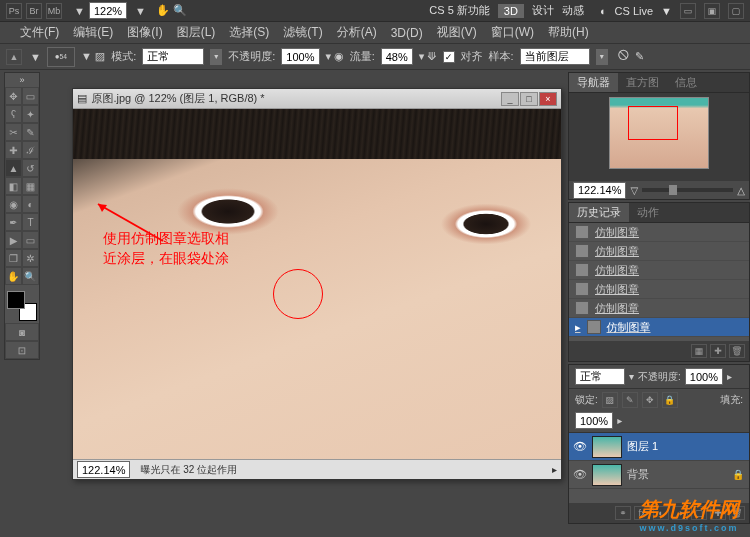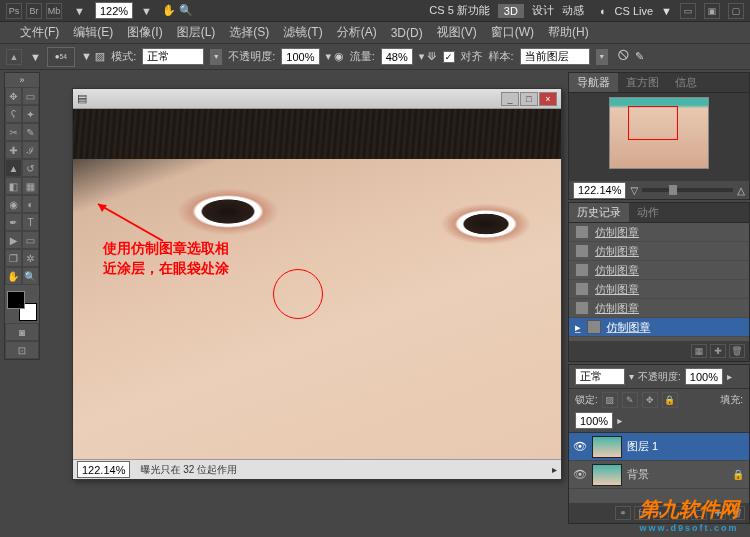--- a/index.html
+++ b/index.html
@@ -23,21 +23,21 @@
 .doc-window { position: absolute; left: 22px; top: 12px; width: 490px; height: 392px; background: #eee; border: 1px solid #333; box-shadow: 2px 2px 6px rgba(0,0,0,0.4); }
 .doc-title { background: linear-gradient(#e0e0e0, #c8c8c8); height: 20px; display: flex; align-items: center; padding: 0 4px; font-size: 11px; color: #333; border-bottom: 1px solid #999; }
 .doc-btns { margin-left: auto; display: flex; gap: 1px; }
 .doc-btn { width: 18px; height: 14px; background: #c0c0c0; border: 1px solid #888; font-size: 9px; display: flex; align-items: center; justify-content: center; cursor: pointer; }
 .doc-btn.close { background: #c04040; color: #fff; }
 .doc-canvas { background: #e8d0c0; height: 350px; position: relative; overflow: hidden; }
 .face-img { width: 100%; height: 100%; background: linear-gradient(160deg, #3a3530 0%, #4a4038 8%, #d9b8a0 20%, #e5c5ad 40%, #ebcfb8 60%, #e8c8b0 100%); position: relative; }
 .eye1 { position: absolute; left: 95px; top: 75px; width: 120px; height: 55px; background: radial-gradient(ellipse at center, #1a1210 0%, #2a1e18 30%, #fff 32%, #fff 38%, #d09880 42%, transparent 60%); border-radius: 60% 60% 50% 50%; }
 .eye2 { position: absolute; right: 20px; top: 90px; width: 110px; height: 50px; background: radial-gradient(ellipse at center, #1a1210 0%, #2a1e18 28%, #fff 30%, #fff 36%, #d09880 40%, transparent 58%); border-radius: 60% 60% 50% 50%; }
 .bangs { position: absolute; left: 0; top: 0; width: 100%; height: 50px; background: repeating-linear-gradient(95deg, #1a1512 0px, #2a221c 3px, #1a1512 6px); }
-.annotation { position: absolute; left: 30px; top: 130px; color: #ff0000; font-size: 14px; font-weight: bold; line-height: 1.4; text-shadow: 0 0 1px rgba(255,255,255,0.3); pointer-events: none; }
+.annotation { position: absolute; left: 30px; top: 120px; color: #ff0000; font-size: 14px; font-weight: normal; line-height: 1.4; text-shadow: 0 0 1px rgba(255,255,255,0.3); pointer-events: none; }
 .red-circle { position: absolute; left: 200px; top: 160px; width: 50px; height: 50px; border: 1.5px solid #ff0000; border-radius: 50%; pointer-events: none; }
 .red-arrow { position: absolute; left: 20px; top: 90px; width: 80px; height: 50px; pointer-events: none; }
 .doc-status { background: #e0e0e0; height: 20px; display: flex; align-items: center; padding: 0 4px; font-size: 10px; color: #333; border-top: 1px solid #999; gap: 10px; }
 .panels { position: absolute; right: 0; top: 72px; width: 182px; bottom: 0; background: #464646; }
 .panel { background: #535353; border: 1px solid #2a2a2a; margin-bottom: 2px; }
 .panel-tabs { background: #393939; height: 20px; display: flex; border-bottom: 1px solid #2a2a2a; }
 .panel-tab { padding: 2px 8px; font-size: 11px; color: #888; cursor: pointer; }
 .panel-tab.active { background: #535353; color: #ddd; }
 .nav-thumb { height: 88px; background: #3a3a3a; padding: 4px; position: relative; }
 .nav-img { width: 100px; height: 72px; margin: 0 auto; background: linear-gradient(#4ab5a8 0%, #4ab5a8 10%, #e8c8b0 15%, #d5a890 100%); border: 1px solid #888; position: relative; }
@@ -63,21 +63,21 @@
 .pf-btn { width: 16px; height: 14px; border: 1px solid #555; font-size: 9px; display: flex; align-items: center; justify-content: center; cursor: pointer; color: #999; }
 </style>
 </head>
 <body>
 
 <div class="icon-row">
   <div class="sq">Ps</div>
   <div class="sq">Br</div>
   <div class="sq">Mb</div>
   <span style="margin-left:8px">▼</span>
-  <span class="opt-field" style="margin-left:6px">122%</span>
+  <span class="opt-field" style="">122%</span>
   <span style="margin-left:4px">▼</span>
   <span style="margin-left:6px">✋</span>
   <span>🔍</span>
   <div class="cs-label">
     <span>CS 5 新功能</span>
     <span style="background:#666;color:#fff;padding:1px 6px">3D</span>
     <span>设计</span>
     <span>动感</span>
     <span style="margin-left:8px">◐</span>
     <span>CS Live</span>
@@ -154,20 +154,21 @@
     <div class="swatch-fg"></div>
   </div>
   <div class="tool" style="width:34px">◙</div>
   <div class="tool" style="width:34px">⊡</div>
 </div>
 
 <div class="canvas-area">
   <div class="doc-window">
     <div class="doc-title">
       <span>▤</span>
+      <span style="margin-left:4px">原图.jpg @ 122% (图层 1, RGB/8) *</span>
       <div class="doc-btns">
         <div class="doc-btn">_</div>
         <div class="doc-btn">□</div>
         <div class="doc-btn close">×</div>
       </div>
     </div>
     <div class="doc-canvas">
       <div class="face-img">
         <div class="bangs"></div>
         <div class="eye1"></div>

